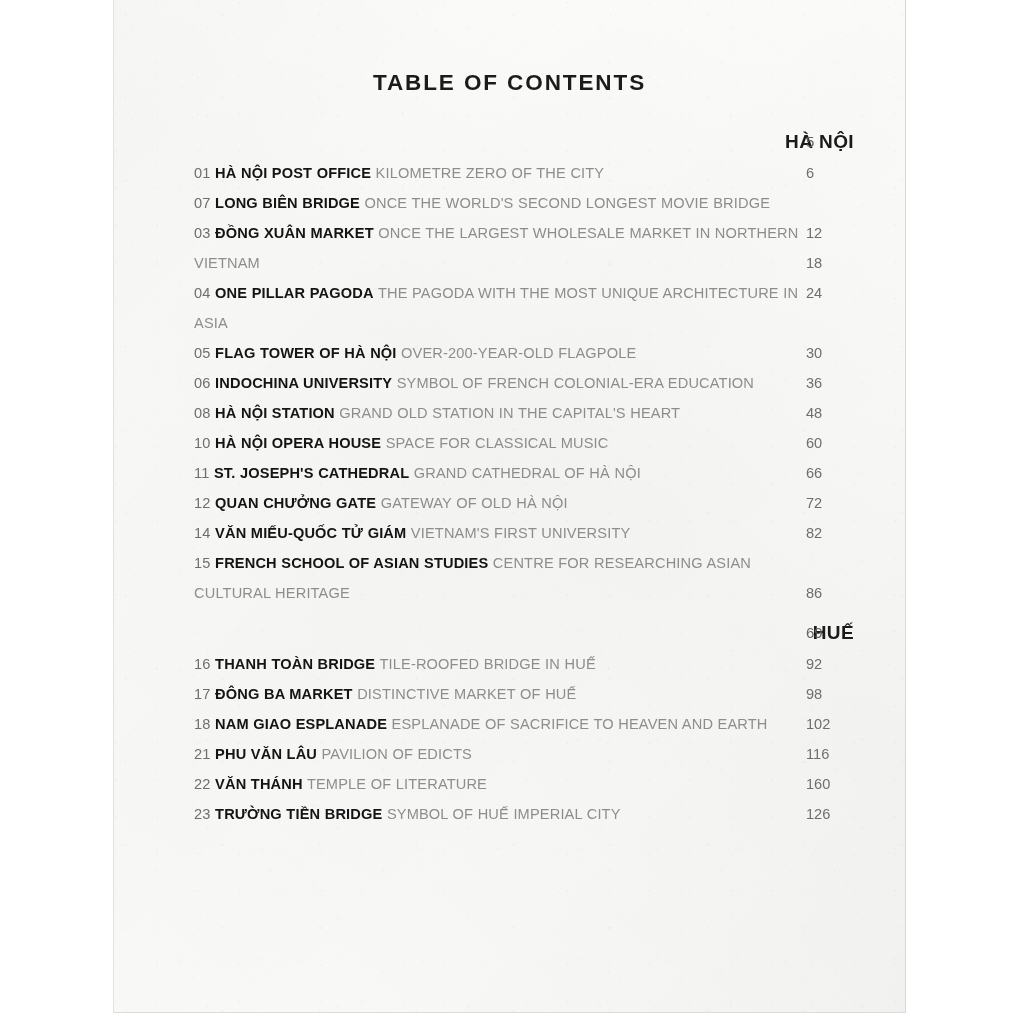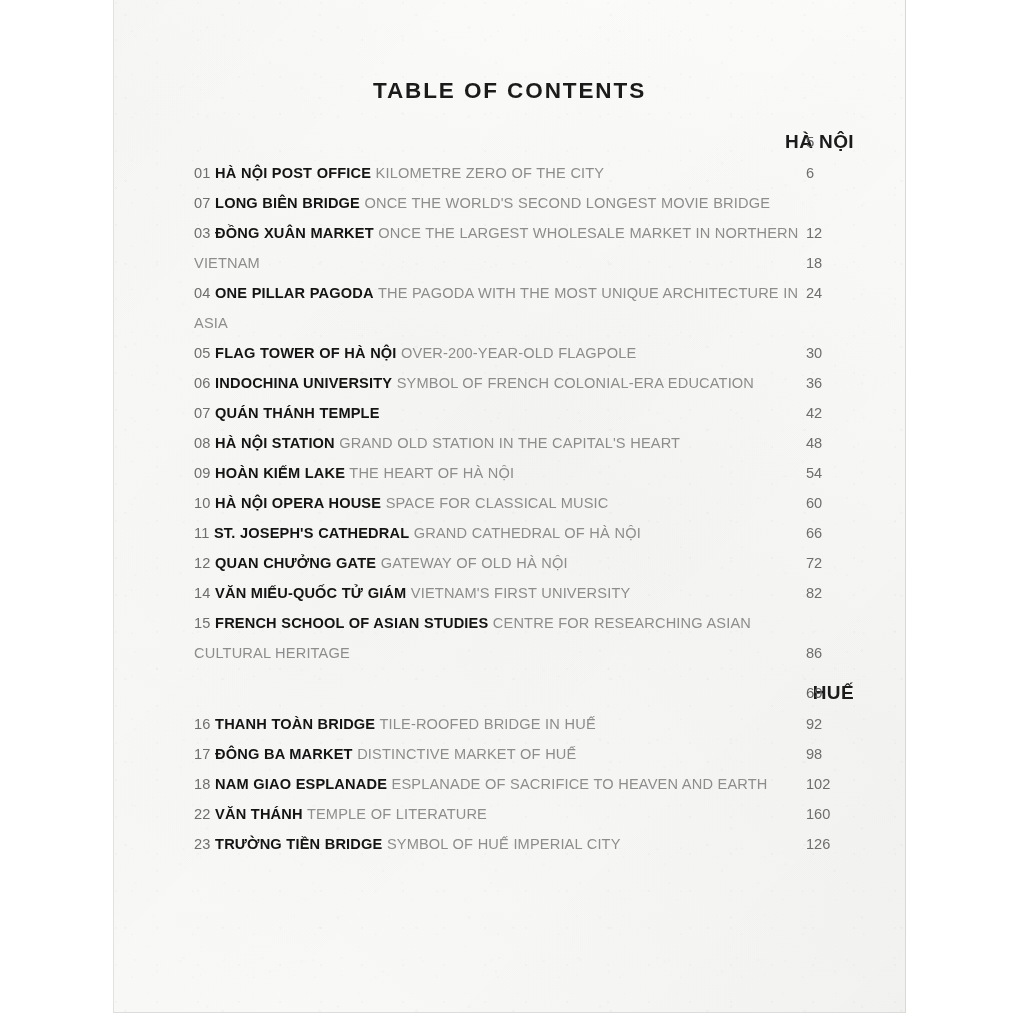--- a/index.html
+++ b/index.html
@@ -70,21 +70,21 @@
     position: relative;
     z-index: 2;
     width: 100%;
     height: 100%;
   }
 
   
   .toc-title {
     position: absolute;
     left: 0;
-    top: 78px;
+    top: 70px;
     width: 100%;
     text-align: center;
     font-size: 22.5px;
     font-weight: 700;
     letter-spacing: 1.9px;
     color: #1b1b1b;
   }
 
   
   .toc-list {
@@ -205,34 +205,22 @@
               </div>
             </div>
             <div class="entry one-line">
               <div class="entry-line">
                 <span class="entry-text"><span class="num">06</span> <span class="name">INDOCHINA UNIVERSITY</span> <span class="desc">SYMBOL OF FRENCH  COLONIAL-ERA EDUCATION</span></span>
                 <span class="entry-page">36</span>
               </div>
             </div>
             <div class="entry one-line">
               <div class="entry-line">
-                <span class="entry-text"><span class="num">07</span> <span class="name">QUÁN THÁNH TEMPLE</span></span>
-                <span class="entry-page">42</span>
-              </div>
-            </div>
-            <div class="entry one-line">
-              <div class="entry-line">
                 <span class="entry-text"><span class="num">08</span> <span class="name">HÀ NỘI STATION</span> <span class="desc">GRAND OLD  STATION IN THE CAPITAL'S HEART</span></span>
                 <span class="entry-page">48</span>
-              </div>
-            </div>
-            <div class="entry one-line">
-              <div class="entry-line">
-                <span class="entry-text"><span class="num">09</span> <span class="name">HOÀN KIẾM LAKE</span> <span class="desc">THE HEART OF HÀ NỘI</span></span>
-                <span class="entry-page">54</span>
               </div>
             </div>
             <div class="entry one-line">
               <div class="entry-line">
                 <span class="entry-text"><span class="num">10</span> <span class="name">HÀ NỘI OPERA HOUSE</span> <span class="desc">SPACE FOR CLASSICAL MUSIC</span></span>
                 <span class="entry-page">60</span>
               </div>
             </div>
             <div class="entry one-line">
               <div class="entry-line">
@@ -274,20 +262,26 @@
               </div>
             </div>
             <div class="entry one-line">
               <div class="entry-line">
                 <span class="entry-text"><span class="num">18</span> <span class="name">NAM GIAO ESPLANADE</span> <span class="desc">ESPLANADE OF SACRIFICE TO HEAVEN AND EARTH</span></span>
                 <span class="entry-page">102</span>
               </div>
             </div>
             <div class="entry one-line">
               <div class="entry-line">
+                <span class="entry-text"><span class="num">21</span> <span class="name">PHU VĂN LÂU</span> <span class="desc">PAVILION OF EDICTS</span></span>
+                <span class="entry-page">116</span>
+              </div>
+            </div>
+            <div class="entry one-line">
+              <div class="entry-line">
                 <span class="entry-text"><span class="num">22</span> <span class="name">VĂN THÁNH</span> <span class="desc">TEMPLE OF LITERATURE</span></span>
                 <span class="entry-page">160</span>
               </div>
             </div>
             <div class="entry one-line">
               <div class="entry-line">
                 <span class="entry-text"><span class="num">23</span> <span class="name">TRƯỜNG TIỀN BRIDGE</span> <span class="desc">SYMBOL OF HUẾ IMPERIAL CITY</span></span>
                 <span class="entry-page">126</span>
               </div>
             </div>

